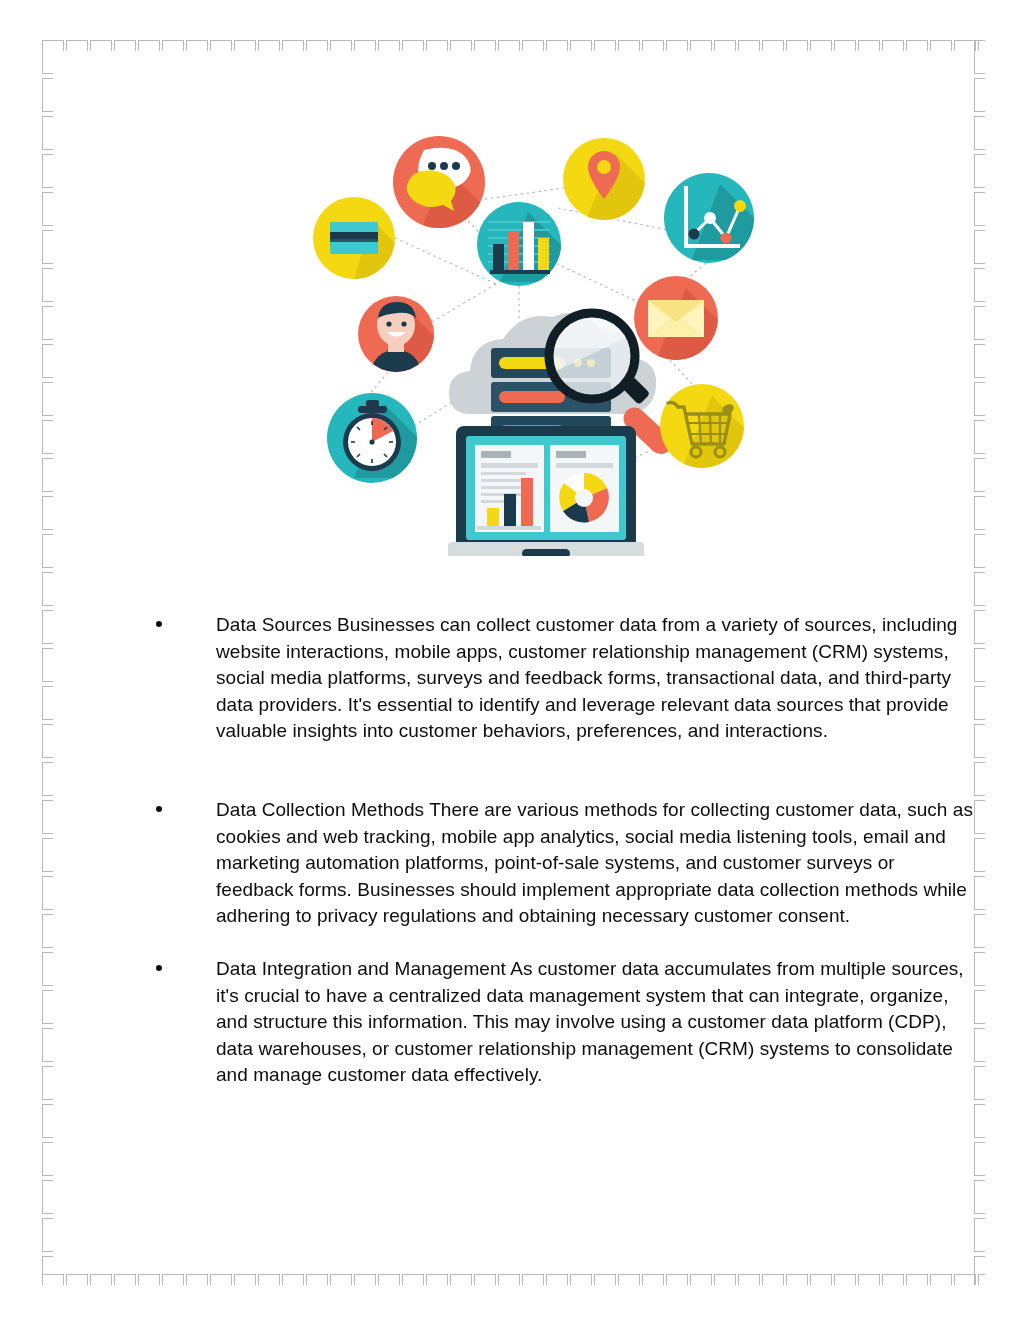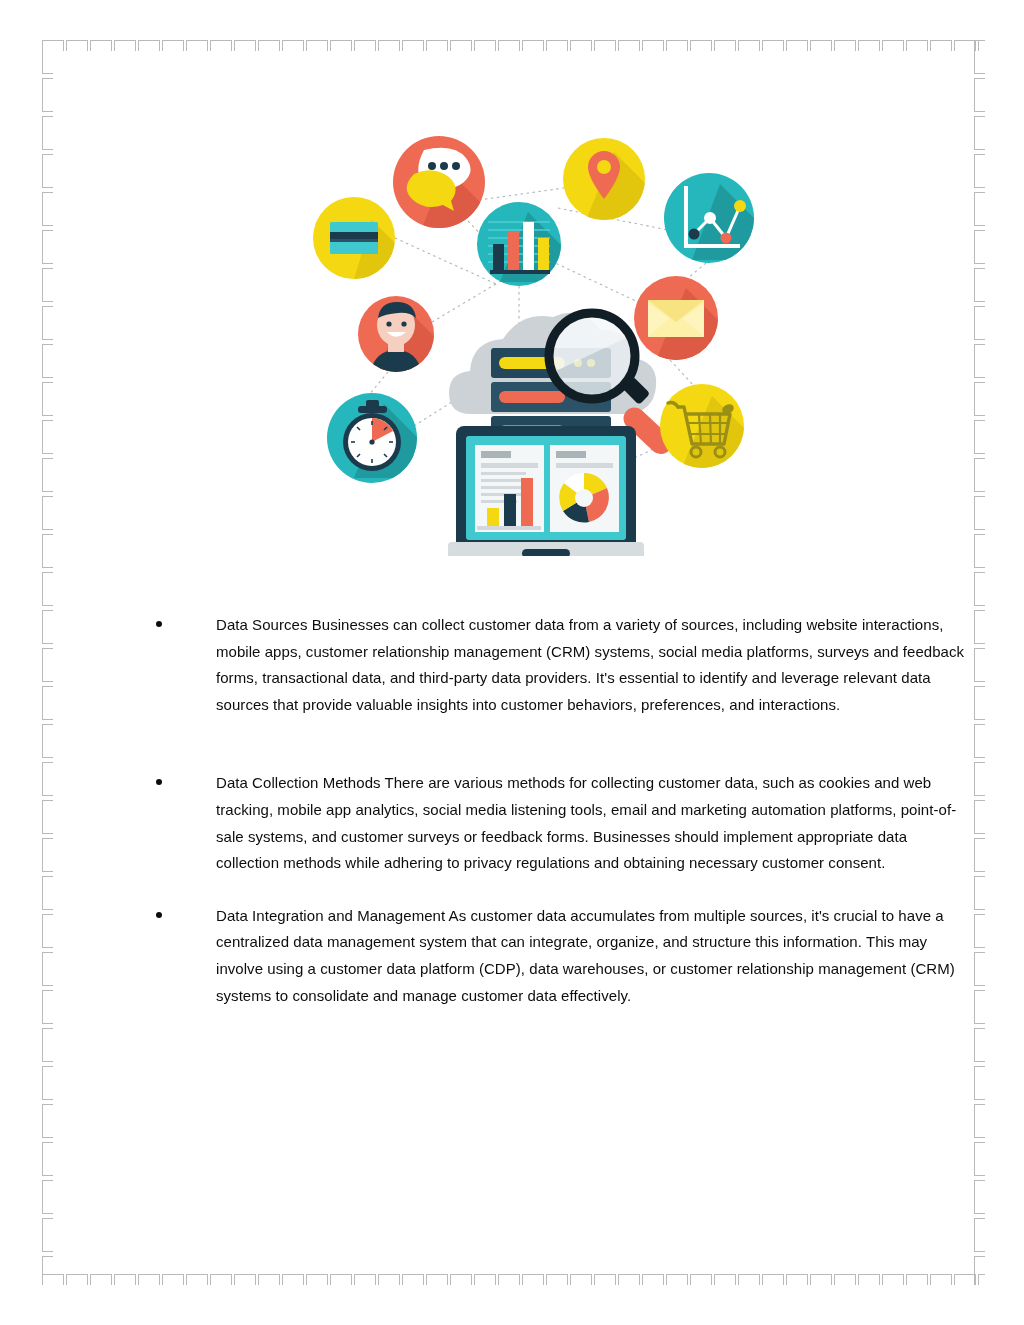--- a/index.html
+++ b/index.html
@@ -106,21 +106,21 @@
   #content {
     position: absolute;
     left: 150px;
     top: 612px;
     width: 824px;
   }
   .bullet-item {
     position: relative;
     padding-left: 66px;
     color: #0d0d0d;
-    font-size: 15px;
+    font-size: 19px;
     line-height: 26.6px;
     letter-spacing: 0.05px;
     text-align: left;
   }
   .bullet-item .dot {
     position: absolute;
     left: 6px;
     top: 9px;
     width: 6px;
     height: 6px;

